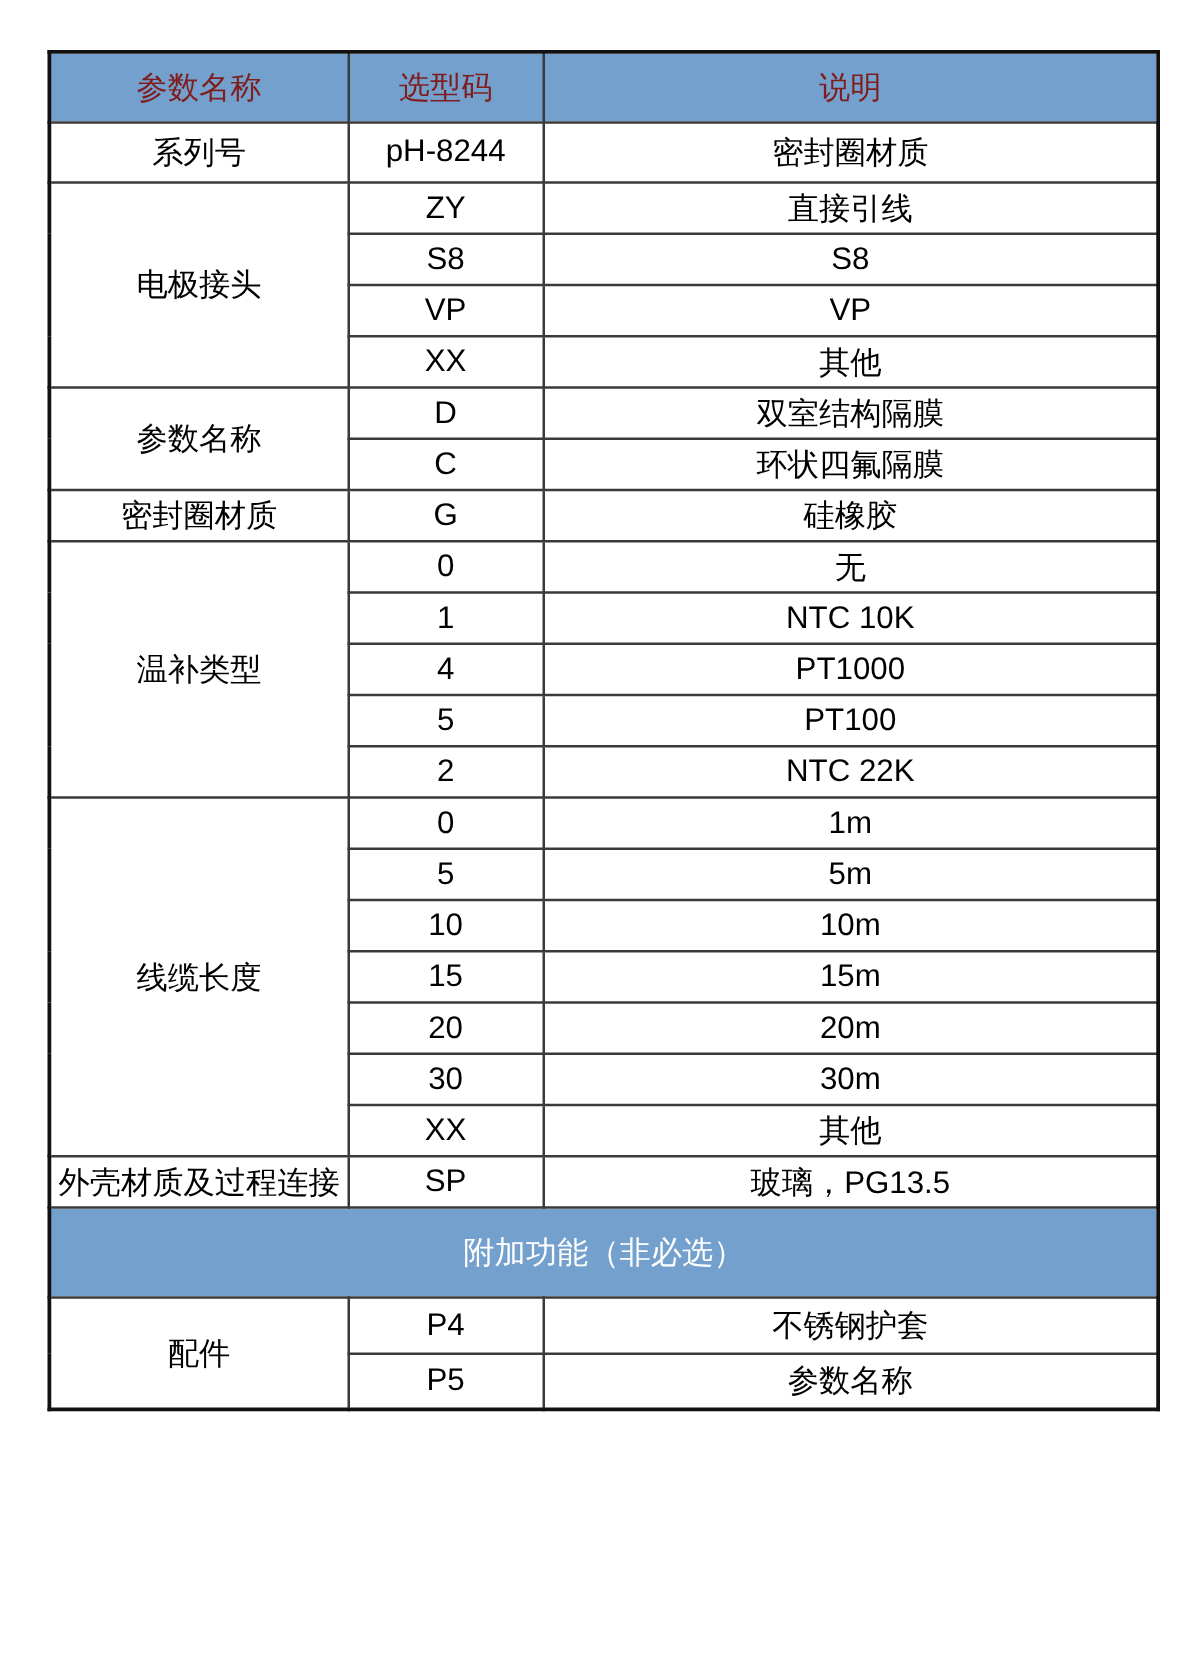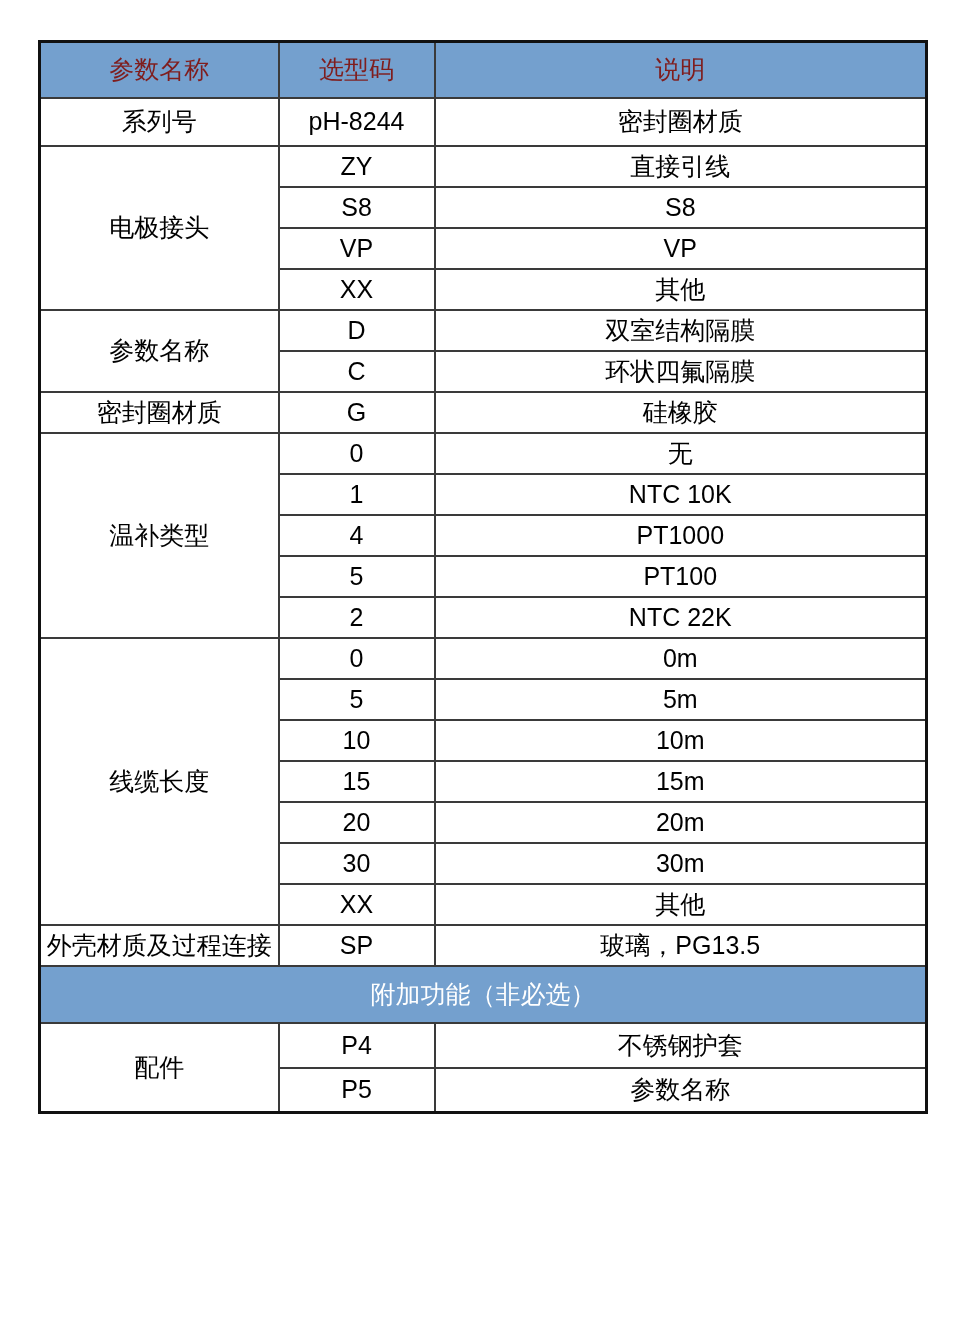--- a/index.html
+++ b/index.html
@@ -51,21 +51,21 @@
   }
   thead tr{height:56px;}
   th{
     background:#74A0CE;
     color:#7f1d1d;
     font-weight:400;
   }
   tbody tr{height:41px;}
   tr.h48{height:48px;}
   tr.h45{height:45px;}
-  tr.h57{height:57px;}
+  tr.h57{height:72px;}
   td.section{
     background:#74A0CE;
     color:#ffffff;
   }
   td.param{background:#ffffff;}
 </style>
 </head>
 <body>
 
 <div class="page">
@@ -138,21 +138,21 @@
           <td>5</td>
           <td>PT100</td>
         </tr>
         <tr>
           <td>2</td>
           <td>NTC 22K</td>
         </tr>
         <tr>
           <td class="param" rowspan="7">线缆长度</td>
           <td>0</td>
-          <td>0m</td>
+          <td>1m</td>
         </tr>
         <tr>
           <td>5</td>
           <td>5m</td>
         </tr>
         <tr>
           <td>10</td>
           <td>10m</td>
         </tr>
         <tr>

